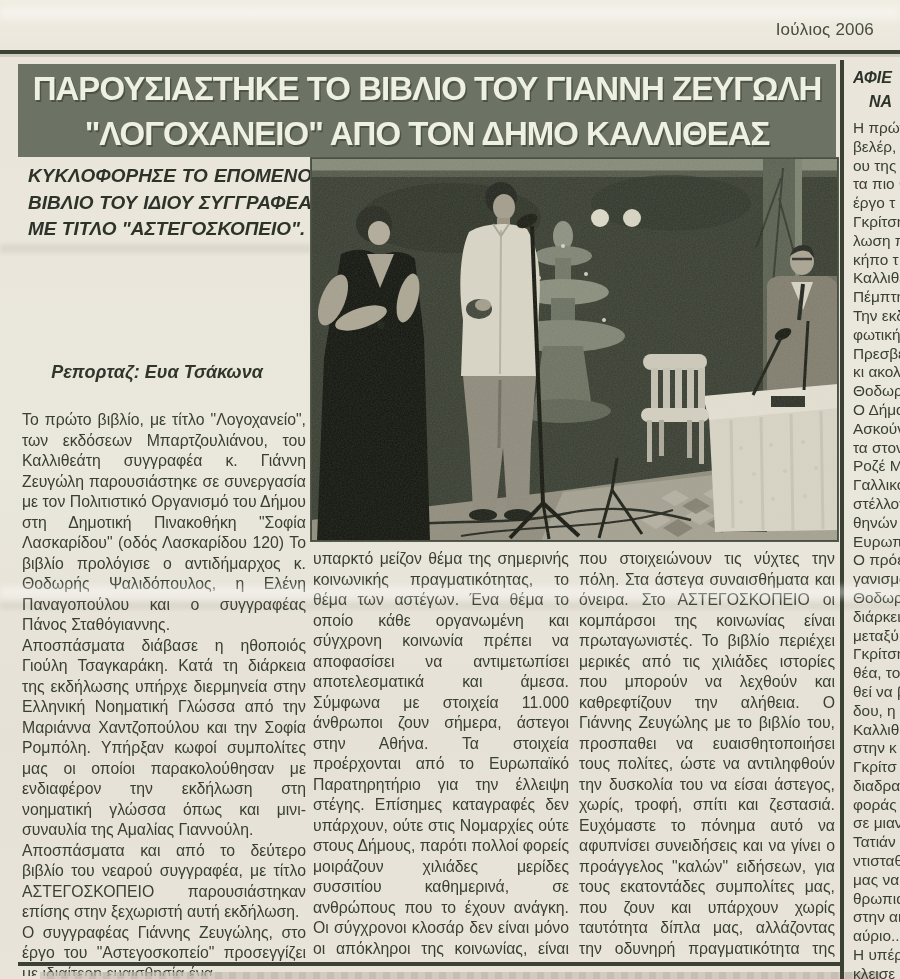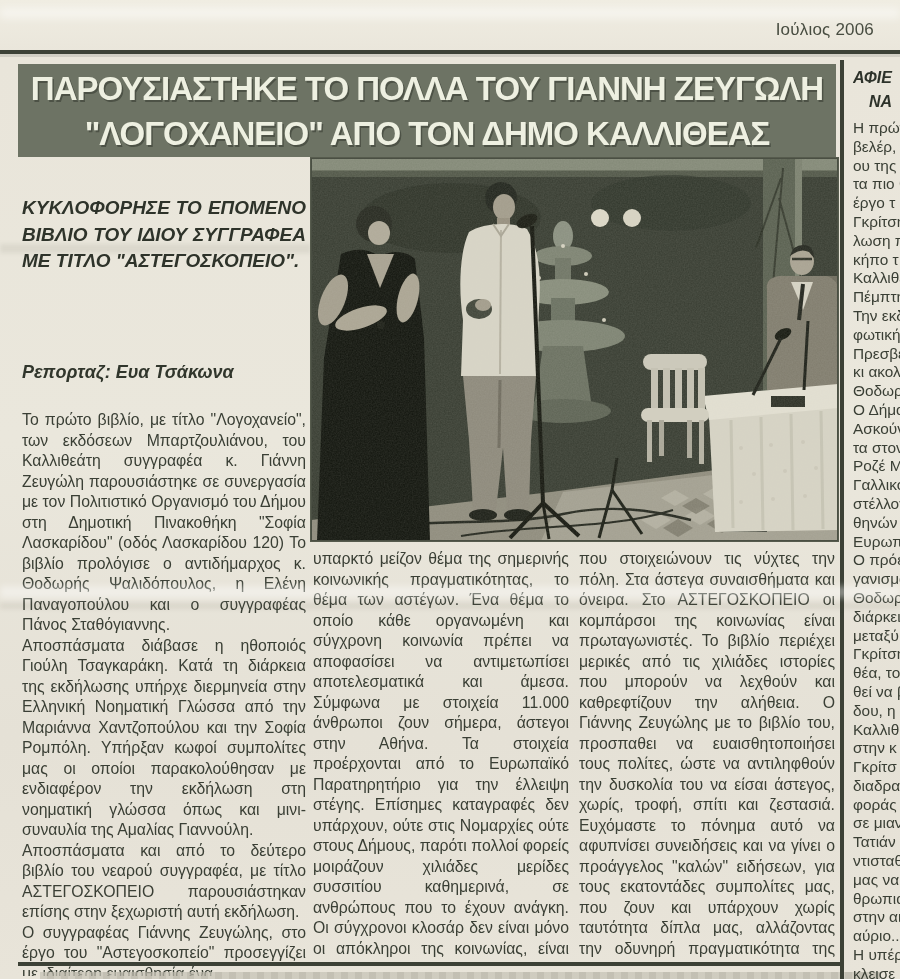--- a/index.html
+++ b/index.html
@@ -9,24 +9,24 @@
     background:linear-gradient(180deg,#f0ede2 0%,#e9e5da 6%,#eae7dc 45%,#e5e1d6 75%,#e8e4d9 100%);
   }
   .dateline{position:absolute;top:20px;right:26px;font-size:17px;color:#474c40;letter-spacing:.2px;text-align:center;}
   .top-rule{position:absolute;top:50px;left:0;width:900px;height:4px;background:#3c4136;box-shadow:0 3px 0 rgba(60,65,54,.14);}
   .headline{
     position:absolute;left:18px;top:64px;width:818px;height:93px;background:#6d7364;
     color:#eef0e1;text-align:center;font-weight:bold;font-size:33px;line-height:45px;
     letter-spacing:-1px;text-shadow:1.5px 1.5px 0 rgba(38,42,33,.45);
     display:flex;flex-direction:column;justify-content:center;
   }
-  .lede{position:absolute;left:22px;top:163px;width:284px;font-weight:bold;font-style:italic;
-    font-size:19px;line-height:26.5px;color:#2e332a;text-align:justify;margin-top:32px;}
+  .lede{position:absolute;left:28px;top:163px;width:284px;font-weight:bold;font-style:italic;
+    font-size:19px;line-height:26.5px;color:#2e332a;text-align:justify;}
   .lede p{margin:0 0 25px 0;}
-  .byline{position:absolute;left:22px;top:362px;width:270px;text-align:left;
+  .byline{position:absolute;left:22px;top:362px;width:270px;text-align:center;
     font-weight:bold;font-style:italic;font-size:18px;color:#31362c;}
   .col{position:absolute;font-size:15.8px;line-height:20.5px;color:#3a3f35;
     text-align:justify;overflow:hidden;white-space:pre-line;}
   .col-left{left:22px;top:394px;width:284px;height:566px;margin-top:16px;}
   .col-middle{left:313px;top:549px;width:256px;height:411px;}
   .col-right{left:579px;top:549px;width:256px;height:411px;}
   .photo{position:absolute;left:311px;top:158px;width:527px;height:383px;margin:0;
     background:#3a3f35;outline:1px solid #565b4d;}
   .photo svg{display:block;}
   .bottom-rule{position:absolute;left:18px;top:962px;width:826px;height:4px;background:#3c4136;}
@@ -45,21 +45,21 @@
 </style>
 </head>
 <body>
 
 <div class="page">
 
   <div class="dateline">Ιούλιος 2006</div>
   <div class="top-rule"></div>
 
   <div class="headline">
-    <div>ΠΑΡΟΥΣΙΑΣΤΗΚΕ ΤΟ ΠΟΛΛΑ ΤΟΥ ΓΙΑΝΝΗ ΖΕΥΓΩΛΗ</div>
+    <div>ΠΑΡΟΥΣΙΑΣΤΗΚΕ ΤΟ ΒΙΒΛΙΟ ΤΟΥ ΓΙΑΝΝΗ ΖΕΥΓΩΛΗ</div>
     <div>"ΛΟΓΟΧΑΝΕΙΟ" ΑΠΟ ΤΟΝ ΔΗΜΟ ΚΑΛΛΙΘΕΑΣ</div>
   </div>
 
   <div class="lede">
     <p>ΚΥΚΛΟΦΟΡΗΣΕ ΤΟ ΕΠΟΜΕΝΟ ΒΙΒΛΙΟ ΤΟΥ ΙΔΙΟΥ ΣΥΓΓΡΑΦΕΑ ΜΕ ΤΙΤΛΟ "ΑΣΤΕΓΟΣΚΟΠΕΙΟ".</p>
   </div>
 
   <div class="byline">Ρεπορταζ: Ευα Τσάκωνα</div>
 
   <div class="col col-left">Το πρώτο βιβλίο, με τίτλο "Λογοχανείο", των εκδόσεων Μπαρτζουλιάνου, του Καλλιθεάτη συγγραφέα κ. Γιάννη Ζευγώλη παρουσιάστηκε σε συνεργασία με τον Πολιτιστικό Οργανισμό του Δήμου στη Δημοτική Πινακοθήκη "Σοφία Λασκαρίδου" (οδός Λασκαρίδου 120) Το βιβλίο προλόγισε ο αντιδήμαρχος κ. Θοδωρής Ψαλιδόπουλος, η Ελένη Παναγοπούλου και ο συγγραφέας Πάνος Σταθόγιαννης.

